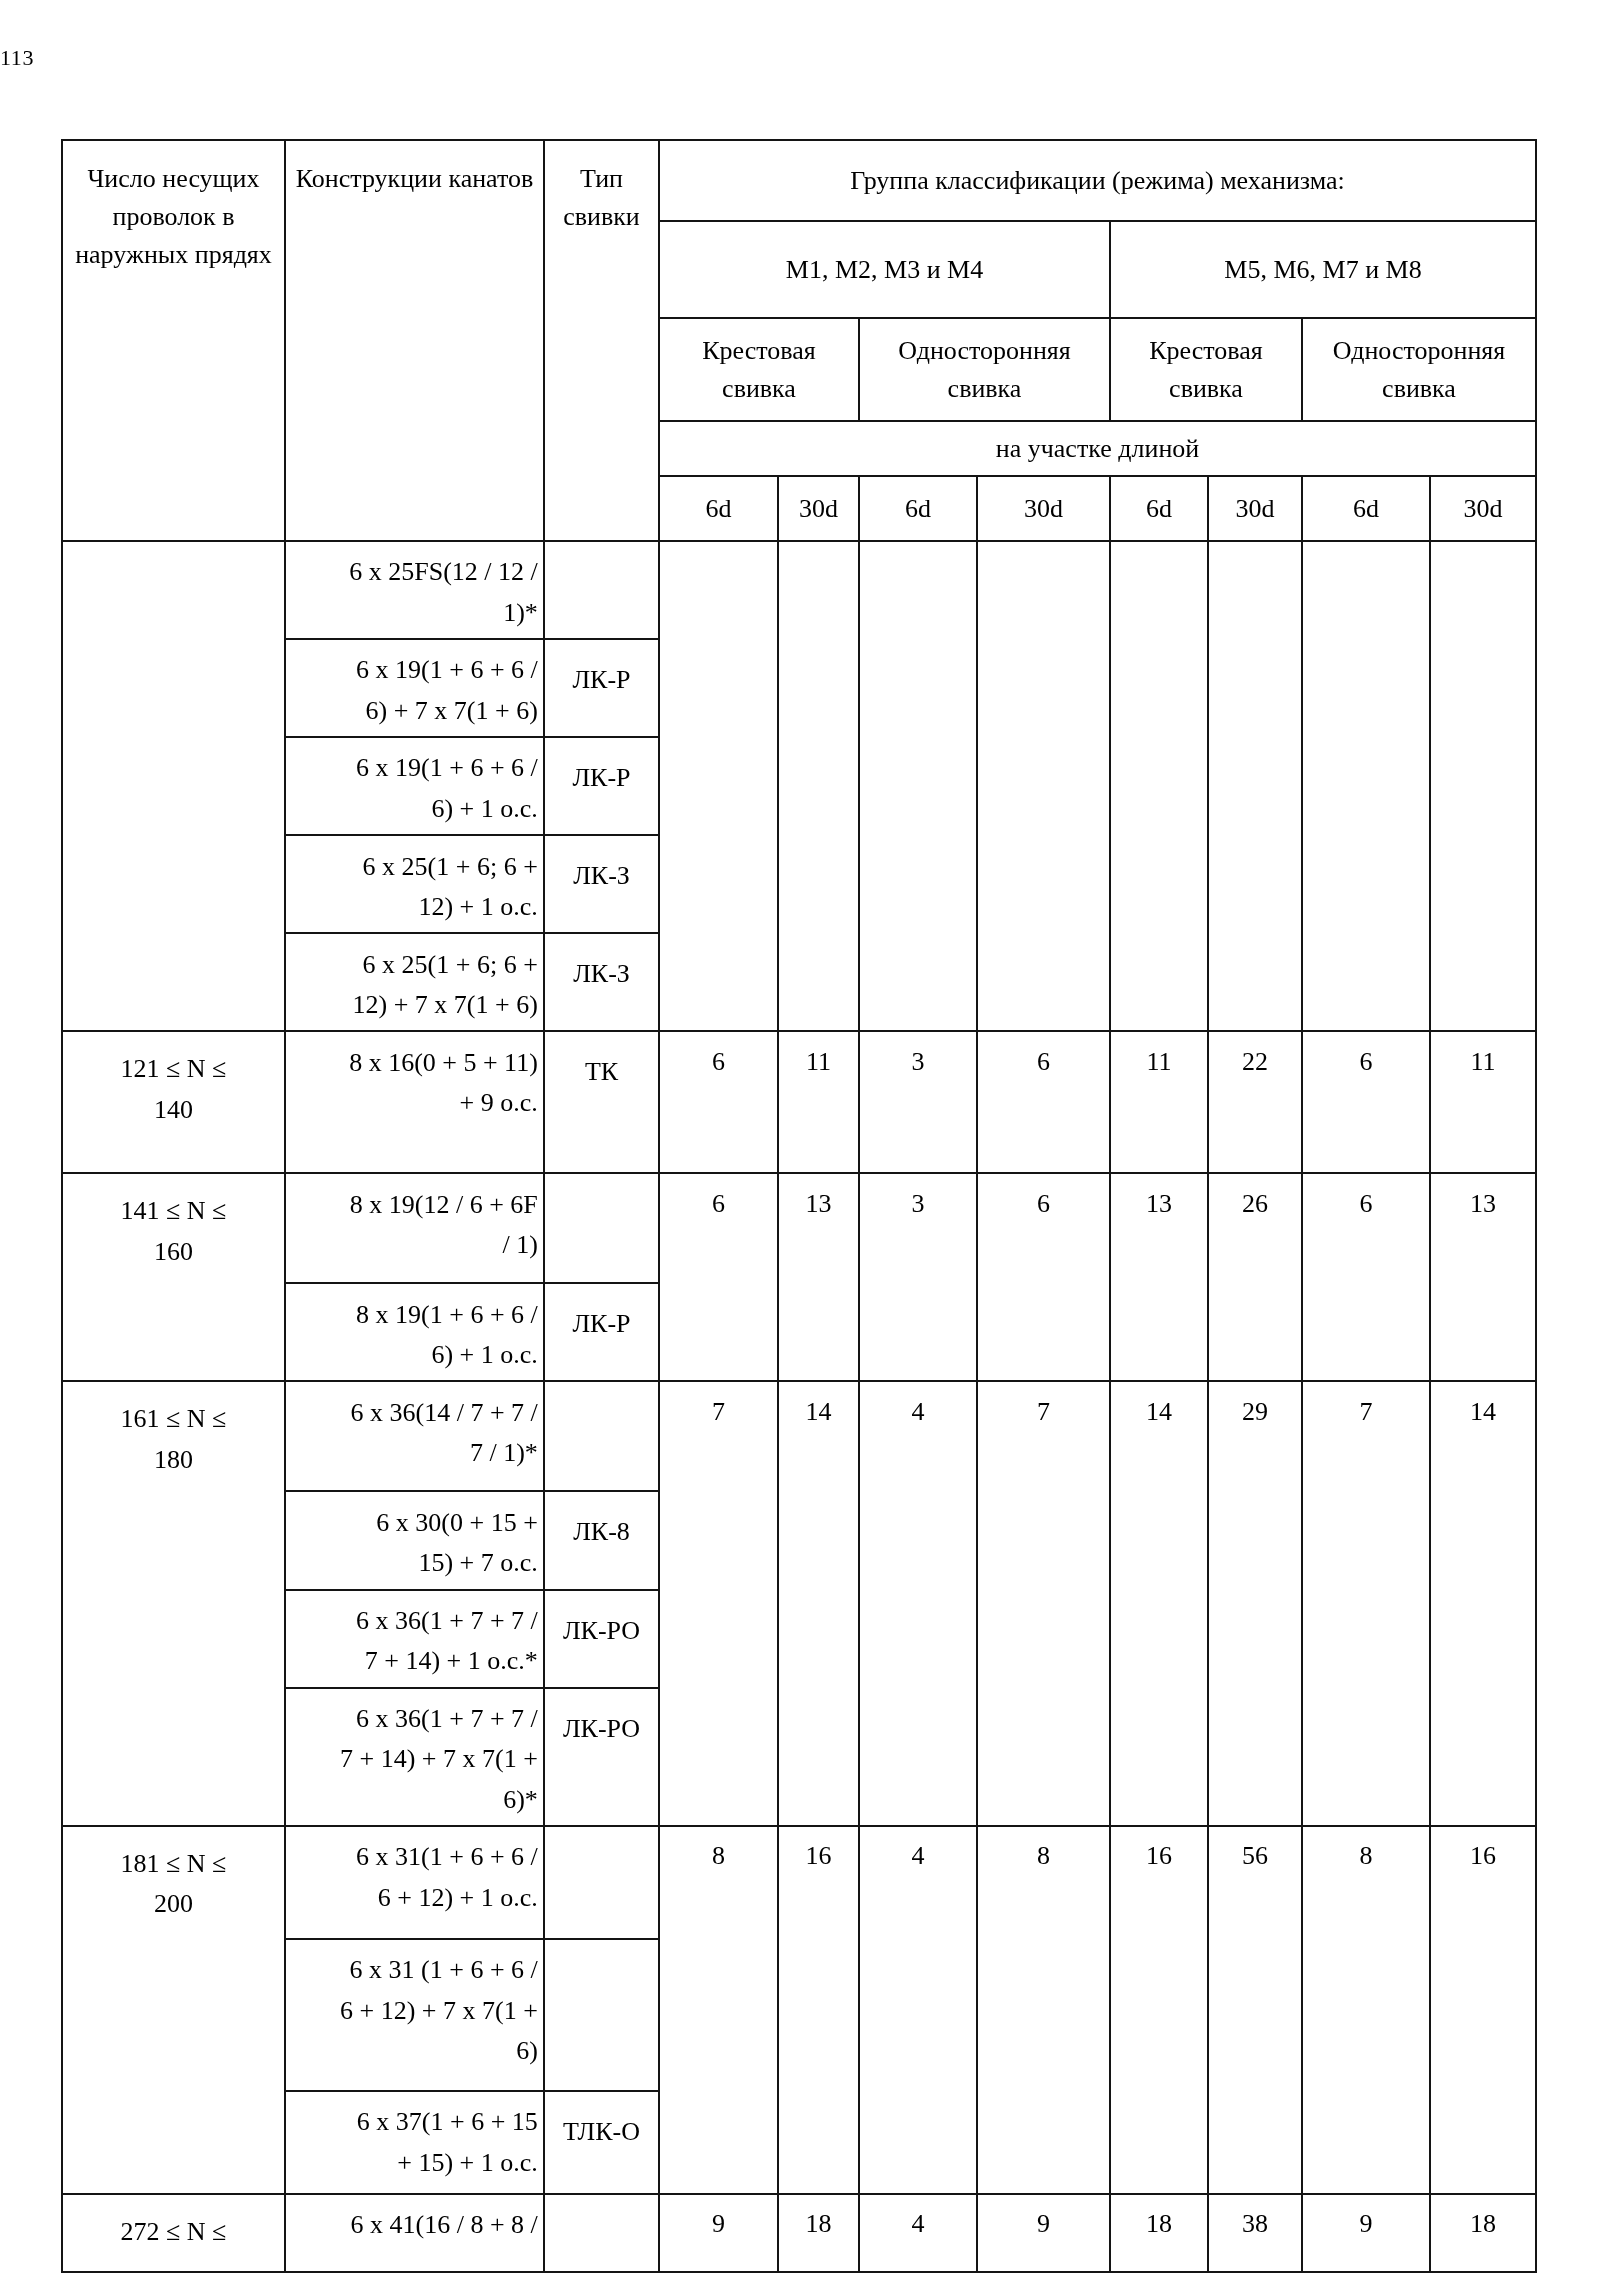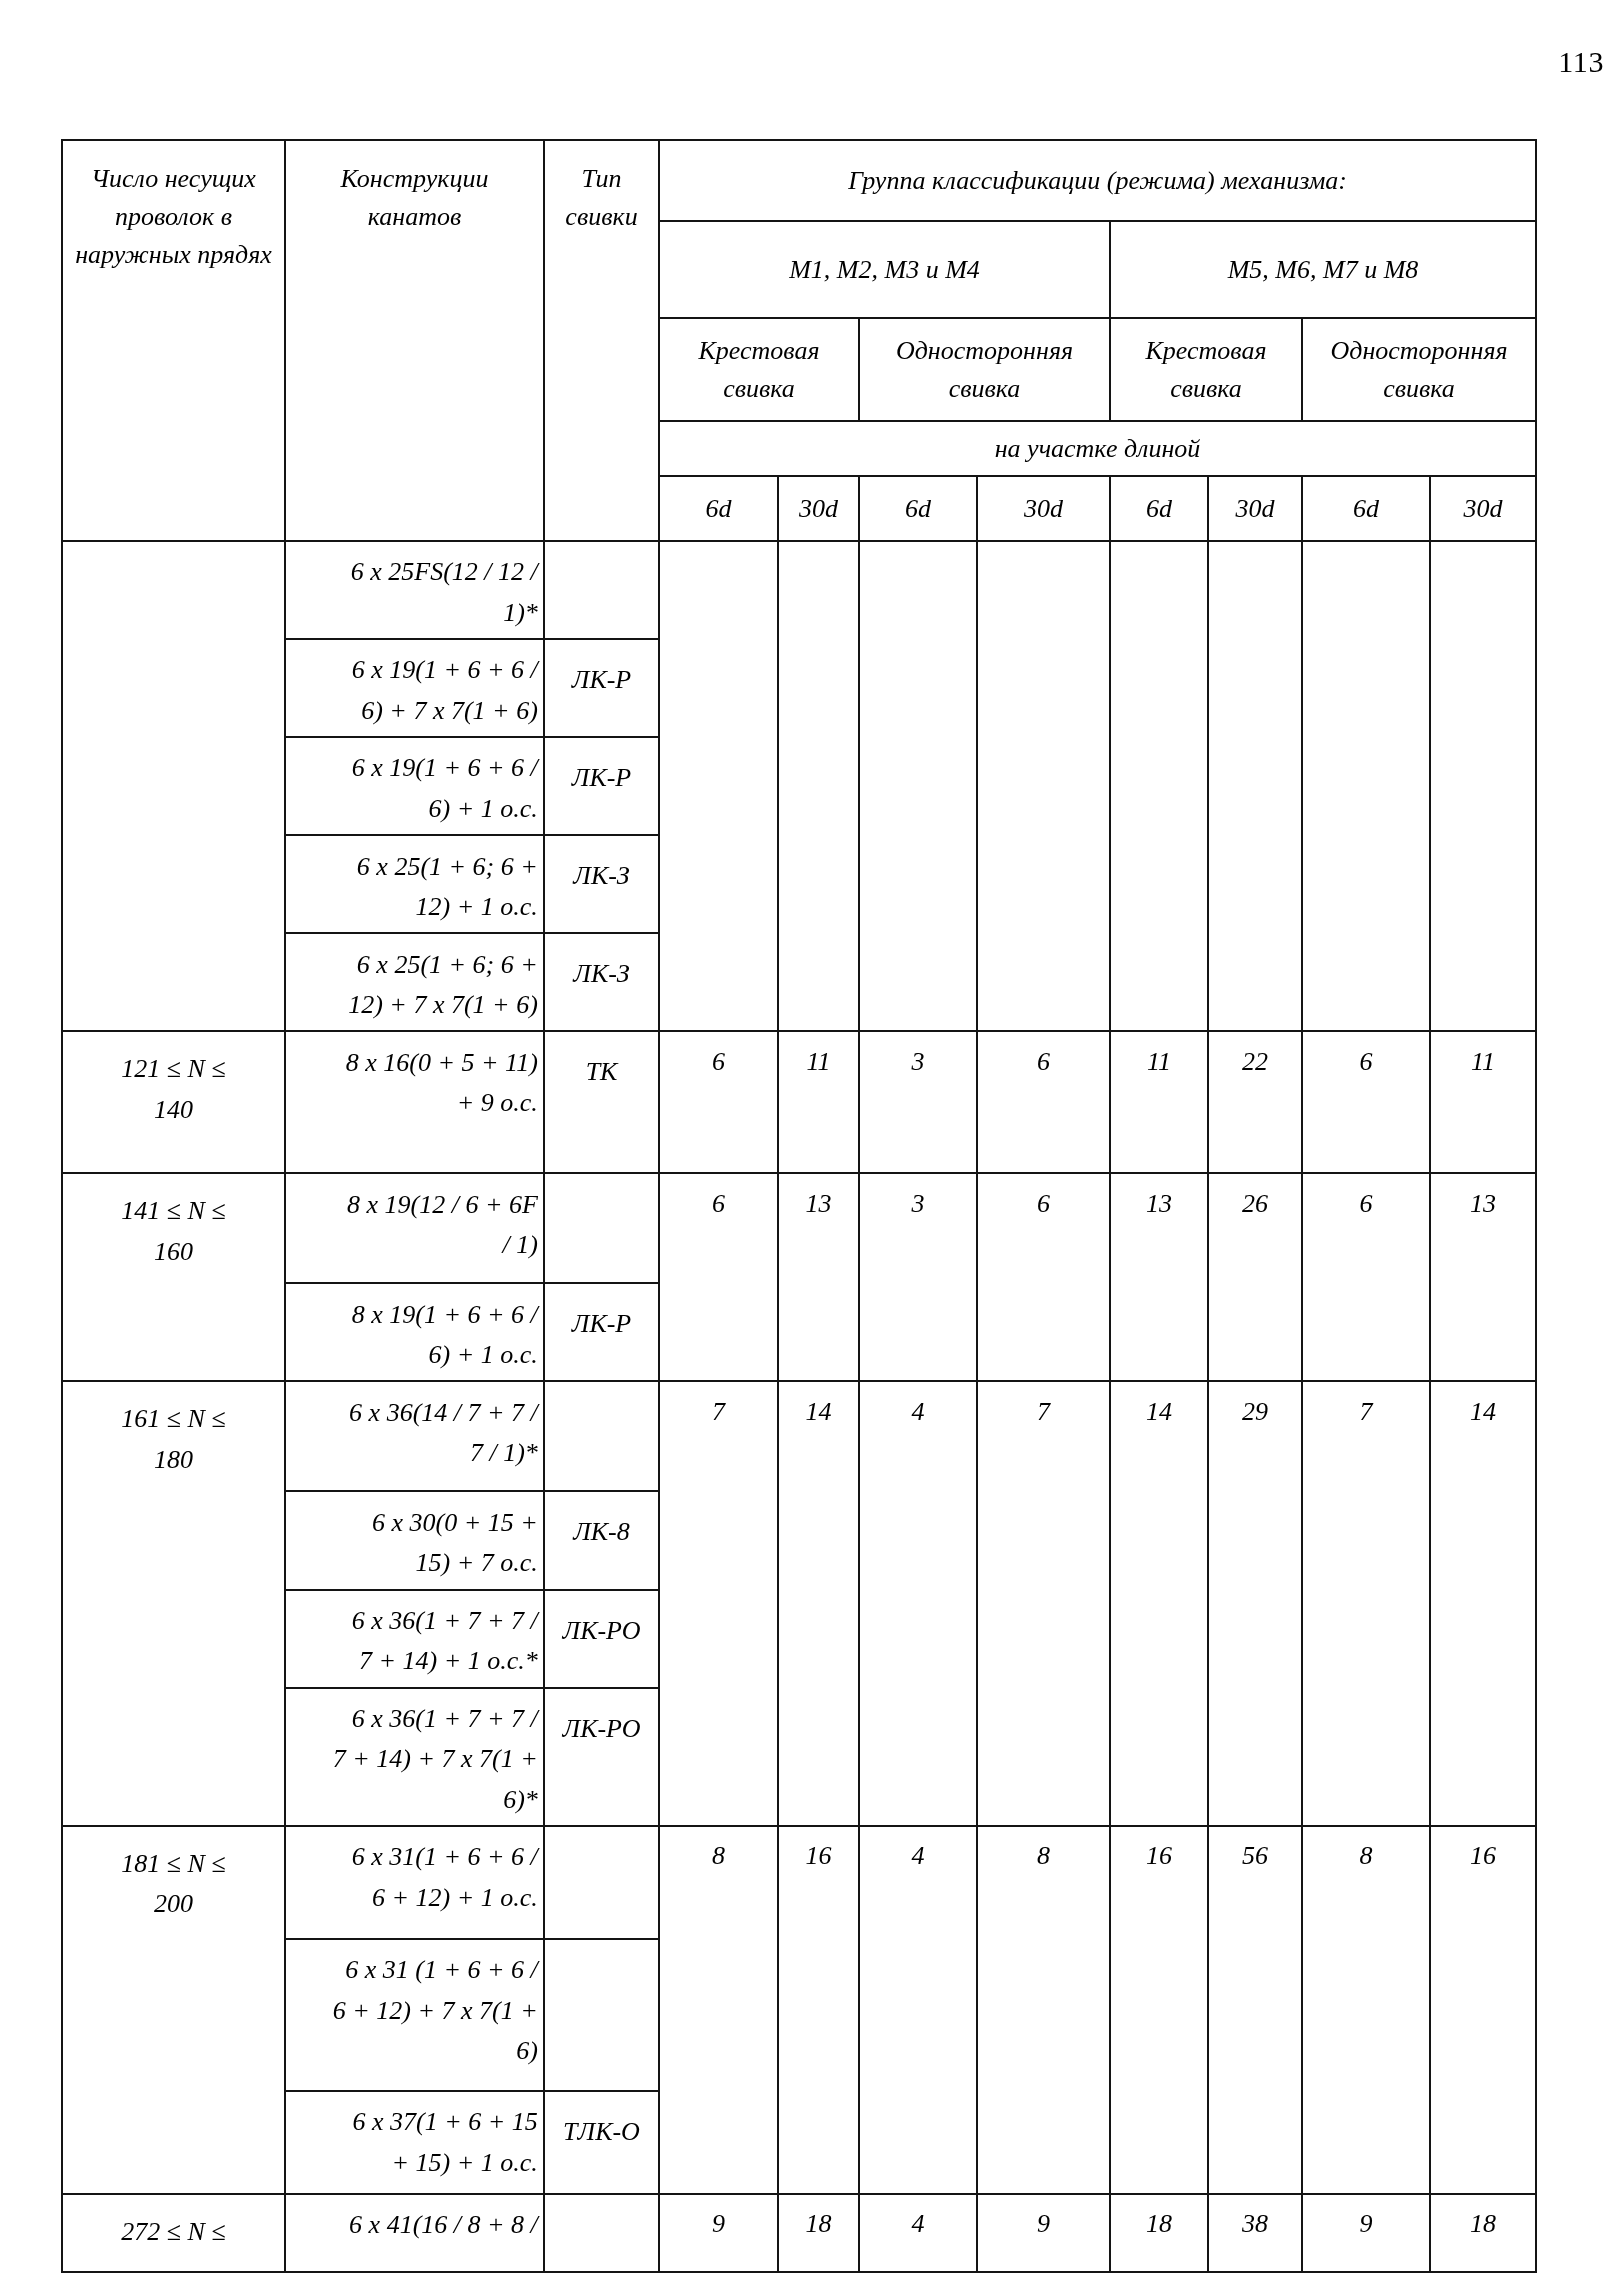--- a/index.html
+++ b/index.html
@@ -3,27 +3,26 @@
 <meta charset="utf-8">
 <style>
   html,body{margin:0;padding:0;}
   body{
     width:1604px;height:2295px;background:#ffffff;position:relative;
     font-family:"Liberation Serif", serif;color:#000;
     -webkit-font-smoothing:antialiased;
   }
   .page-number{
     position:absolute;top:45px;left:0;width:1604px;
-    text-align:right;font-size:30px;letter-spacing:0.6px;
+    text-align:left;font-size:22px;letter-spacing:0.6px;
   }
   table.doc-table{
     position:absolute;left:61px;top:139px;
     border-collapse:collapse;table-layout:fixed;
     width:1474px;
-    font-style:italic;
   }
   .doc-table th,.doc-table td{
     border:2.6px solid #141414;
     font-weight:normal;
     font-size:26px;
     overflow:hidden;
   }
   .doc-table th{
     text-align:center;vertical-align:middle;line-height:1.45;
     padding:3.9px 6.5px;

